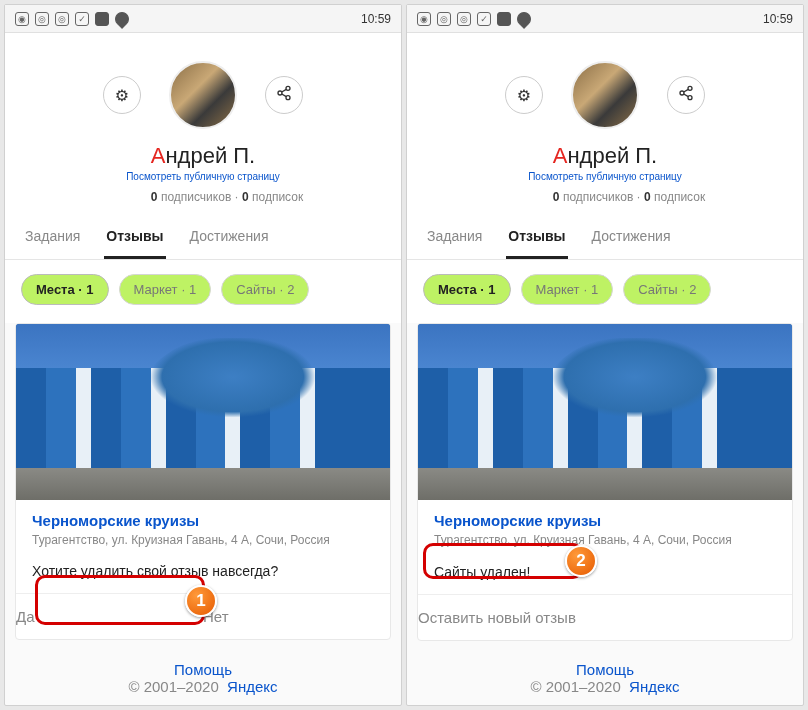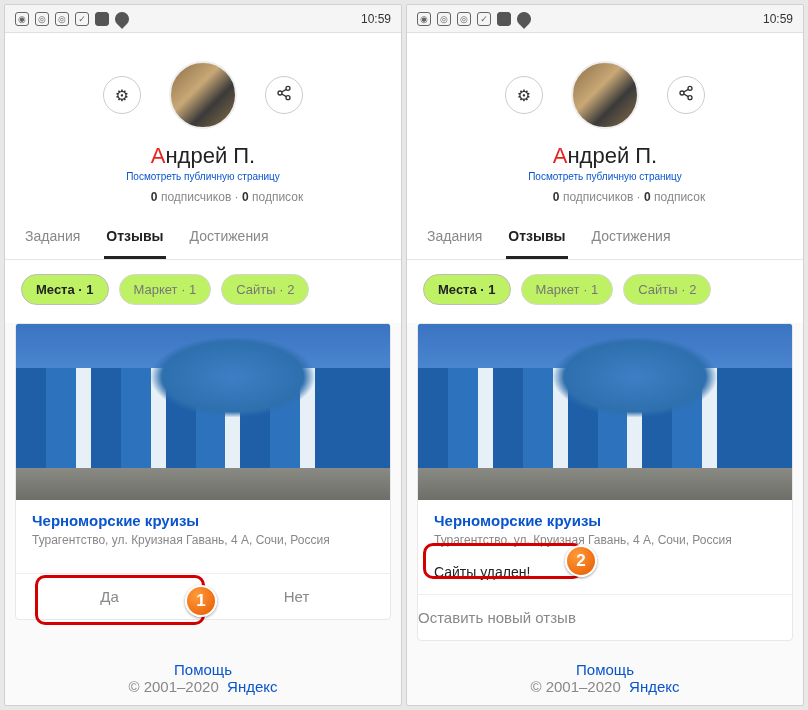--- a/index.html
+++ b/index.html
@@ -175,21 +175,21 @@
     color: #222;
     font-size: 14px;
     margin-bottom: 4px;
   }
   .card-actions {
     display: flex;
     border-top: 1px solid #eee;
   }
   .action-btn {
     flex: 1;
-    text-align: center;
+    text-align: left;
     padding: 14px 0;
     font-size: 15px;
     color: #888;
   }
   .action-single { flex: 1; text-align: left; padding: 14px 0; font-size: 15px; color: #888; }
   .highlight-red {
     position: absolute;
     border: 3px solid #d40000;
     border-radius: 10px;
     pointer-events: none;
@@ -273,20 +273,21 @@
     <div class="chip active">Места · 1</div>
     <div class="chip">Маркет · 1</div>
     <div class="chip">Сайты · 2</div>
   </div>
 
   <div class="card">
     <div class="card-image"></div>
     <div class="card-body">
       <div class="card-title">Черноморские круизы</div>
       <div class="card-sub">Турагентство, ул. Круизная Гавань, 4 А, Сочи, Россия</div>
+      <div class="card-prompt">Хотите удалить свой отзыв навсегда?</div>
     </div>
     <div class="card-actions">
       <div class="action-btn">Да</div>
       <div class="action-btn">Нет</div>
     </div>
   </div>
 
   <div class="footer">
     <div><a>Помощь</a></div>
     <div><span>© 2001–2020</span>&nbsp;&nbsp;<a>Яндекс</a></div>

